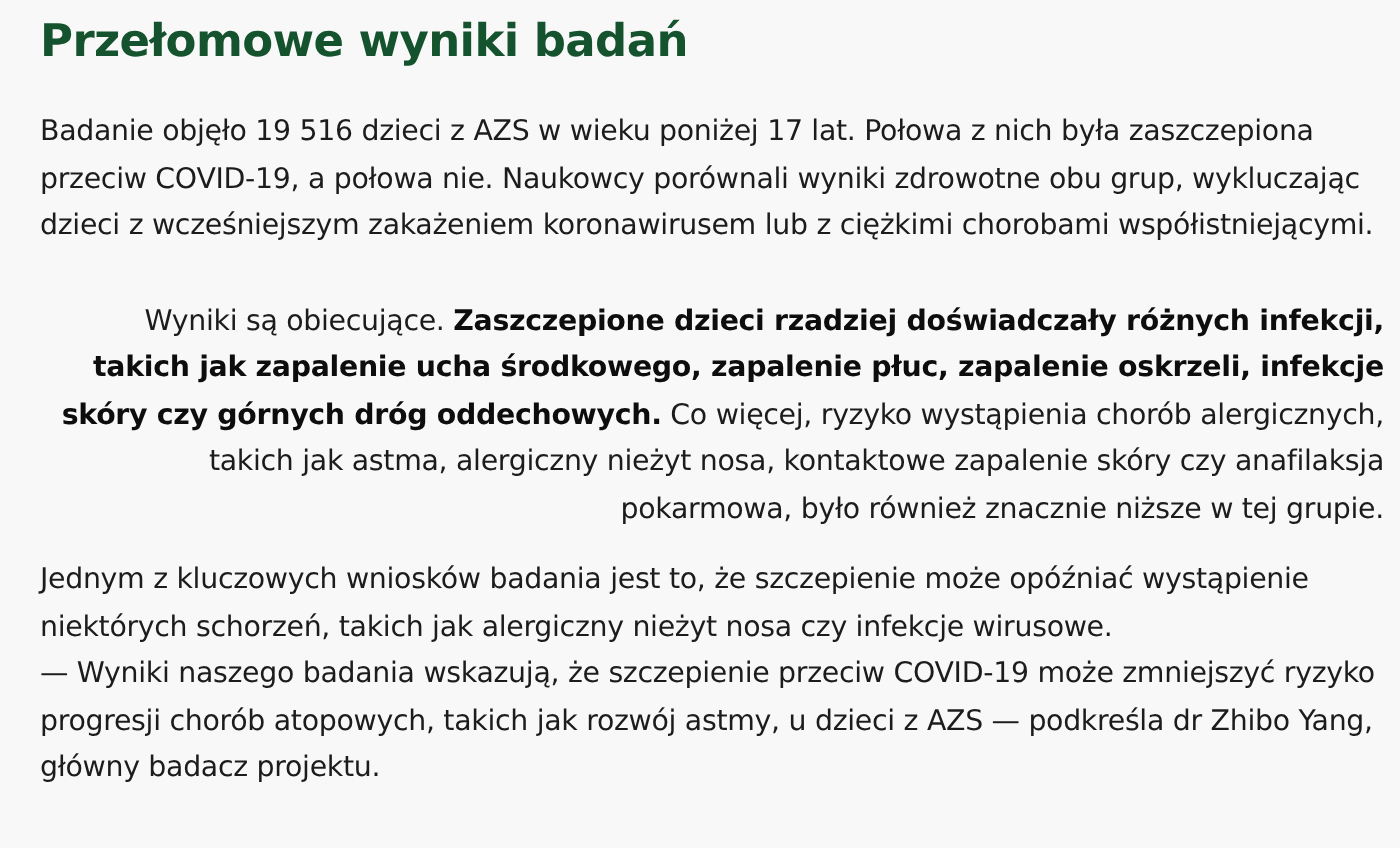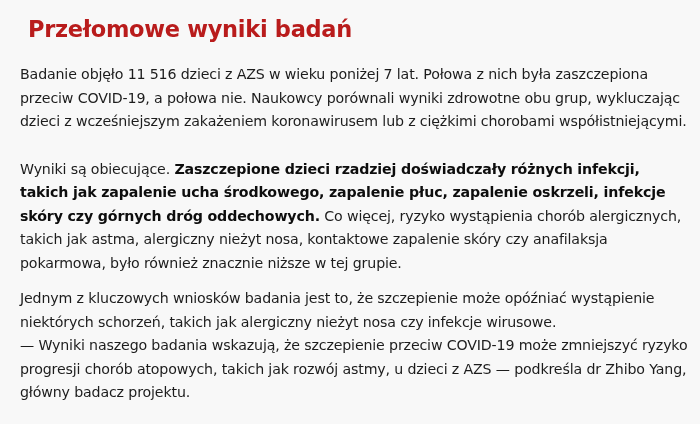--- a/index.html
+++ b/index.html
@@ -13,46 +13,46 @@
     overflow: hidden;
     font-family: "DejaVu Sans", sans-serif;
     color: #1a1a1a;
   }
   .article {
     padding: 0 0 0 20px;
     width: 680px;
     box-sizing: border-box;
   }
   h2.title {
-    margin: 8px;
+    margin: 0;
     padding-top: 6px;
     font-family: "DejaVu Sans", sans-serif;
     font-weight: bold;
     font-size: 22.5px;
     line-height: 30px;
     letter-spacing: -0.3px;
-    color: #b91c1c;
+    color: #14532d;
   }
   p.para {
     margin: 0;
     font-size: 14.2px;
     line-height: 23.5px;
     letter-spacing: -0.15px;
     color: #1c1c1c;
     width: 672px;
   }
   p.p1 { margin-top: 19px; }
-  p.p2 { margin-top: 24px; }
+  p.p2 { margin-top: 24px; text-align: right; }
   p.p3 { margin-top: 12px; }
   .bold { font-weight: bold; color: #0d0d0d; }
 </style>
 </head>
 <body>
 
 <div class="article">
   <h2 class="title">Przełomowe wyniki badań</h2>
 
-  <p class="para p1">Badanie objęło 11 516 dzieci z AZS w wieku poniżej 7 lat. Połowa z nich była zaszczepiona przeciw COVID-19, a połowa nie. Naukowcy porównali wyniki zdrowotne obu grup, wykluczając dzieci z wcześniejszym zakażeniem koronawirusem lub z ciężkimi chorobami współistniejącymi.</p>
+  <p class="para p1">Badanie objęło 19 516 dzieci z AZS w wieku poniżej 17 lat. Połowa z nich była zaszczepiona przeciw COVID-19, a połowa nie. Naukowcy porównali wyniki zdrowotne obu grup, wykluczając dzieci z wcześniejszym zakażeniem koronawirusem lub z ciężkimi chorobami współistniejącymi.</p>
 
   <p class="para p2"><span>Wyniki są obiecujące. </span><span class="bold">Zaszczepione dzieci rzadziej doświadczały różnych infekcji, takich jak zapalenie ucha środkowego, zapalenie płuc, zapalenie oskrzeli, infekcje skóry czy górnych dróg oddechowych.</span><span> Co więcej, ryzyko wystąpienia chorób alergicznych, takich jak astma, alergiczny nieżyt nosa, kontaktowe zapalenie skóry czy anafilaksja pokarmowa, było również znacznie niższe w tej grupie.</span></p>
 
   <p class="para p3"><span>Jednym z kluczowych wniosków badania jest to, że szczepienie może opóźniać wystąpienie niektórych schorzeń, takich jak alergiczny nieżyt nosa czy infekcje wirusowe.</span><br><span>— Wyniki naszego badania wskazują, że szczepienie przeciw COVID-19 może zmniejszyć ryzyko progresji chorób atopowych, takich jak rozwój astmy, u dzieci z AZS — podkreśla dr Zhibo Yang, główny badacz projektu.</span></p>
 </div>
 
 </body></html>

